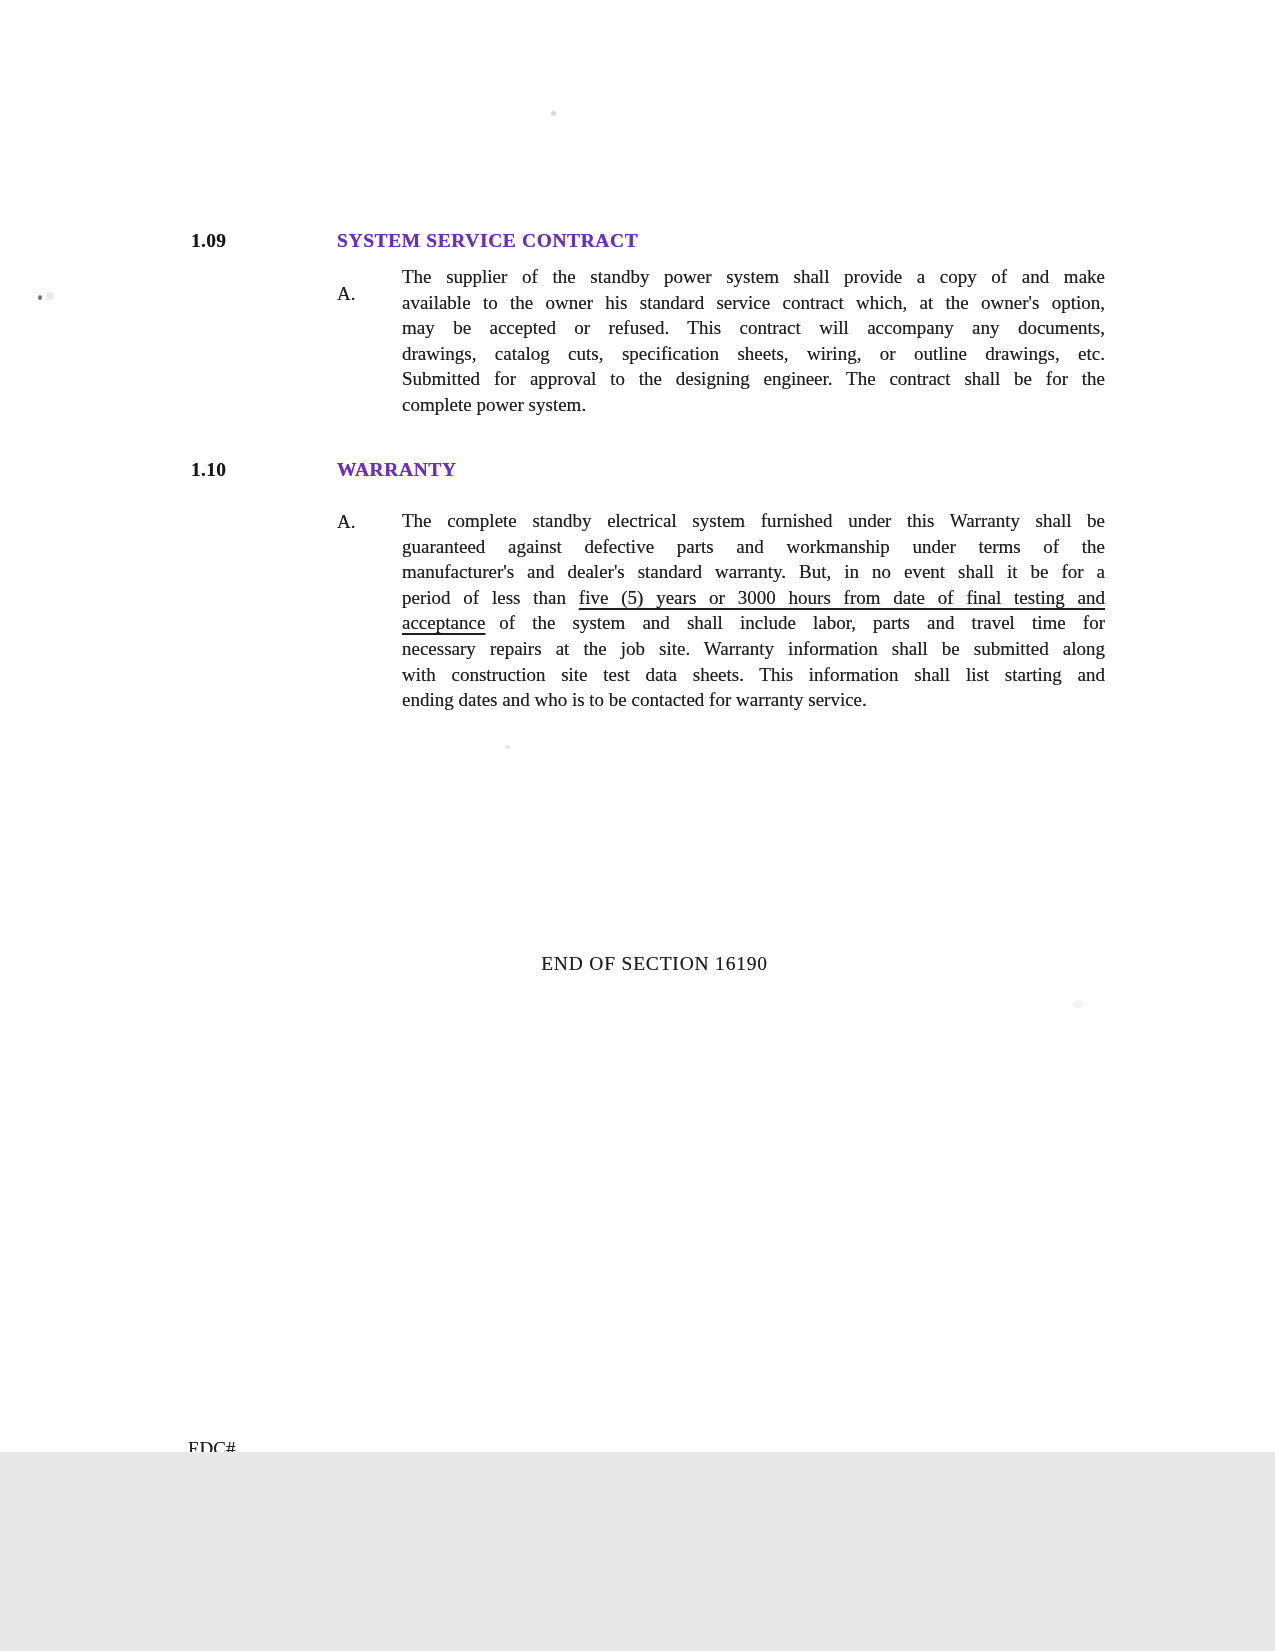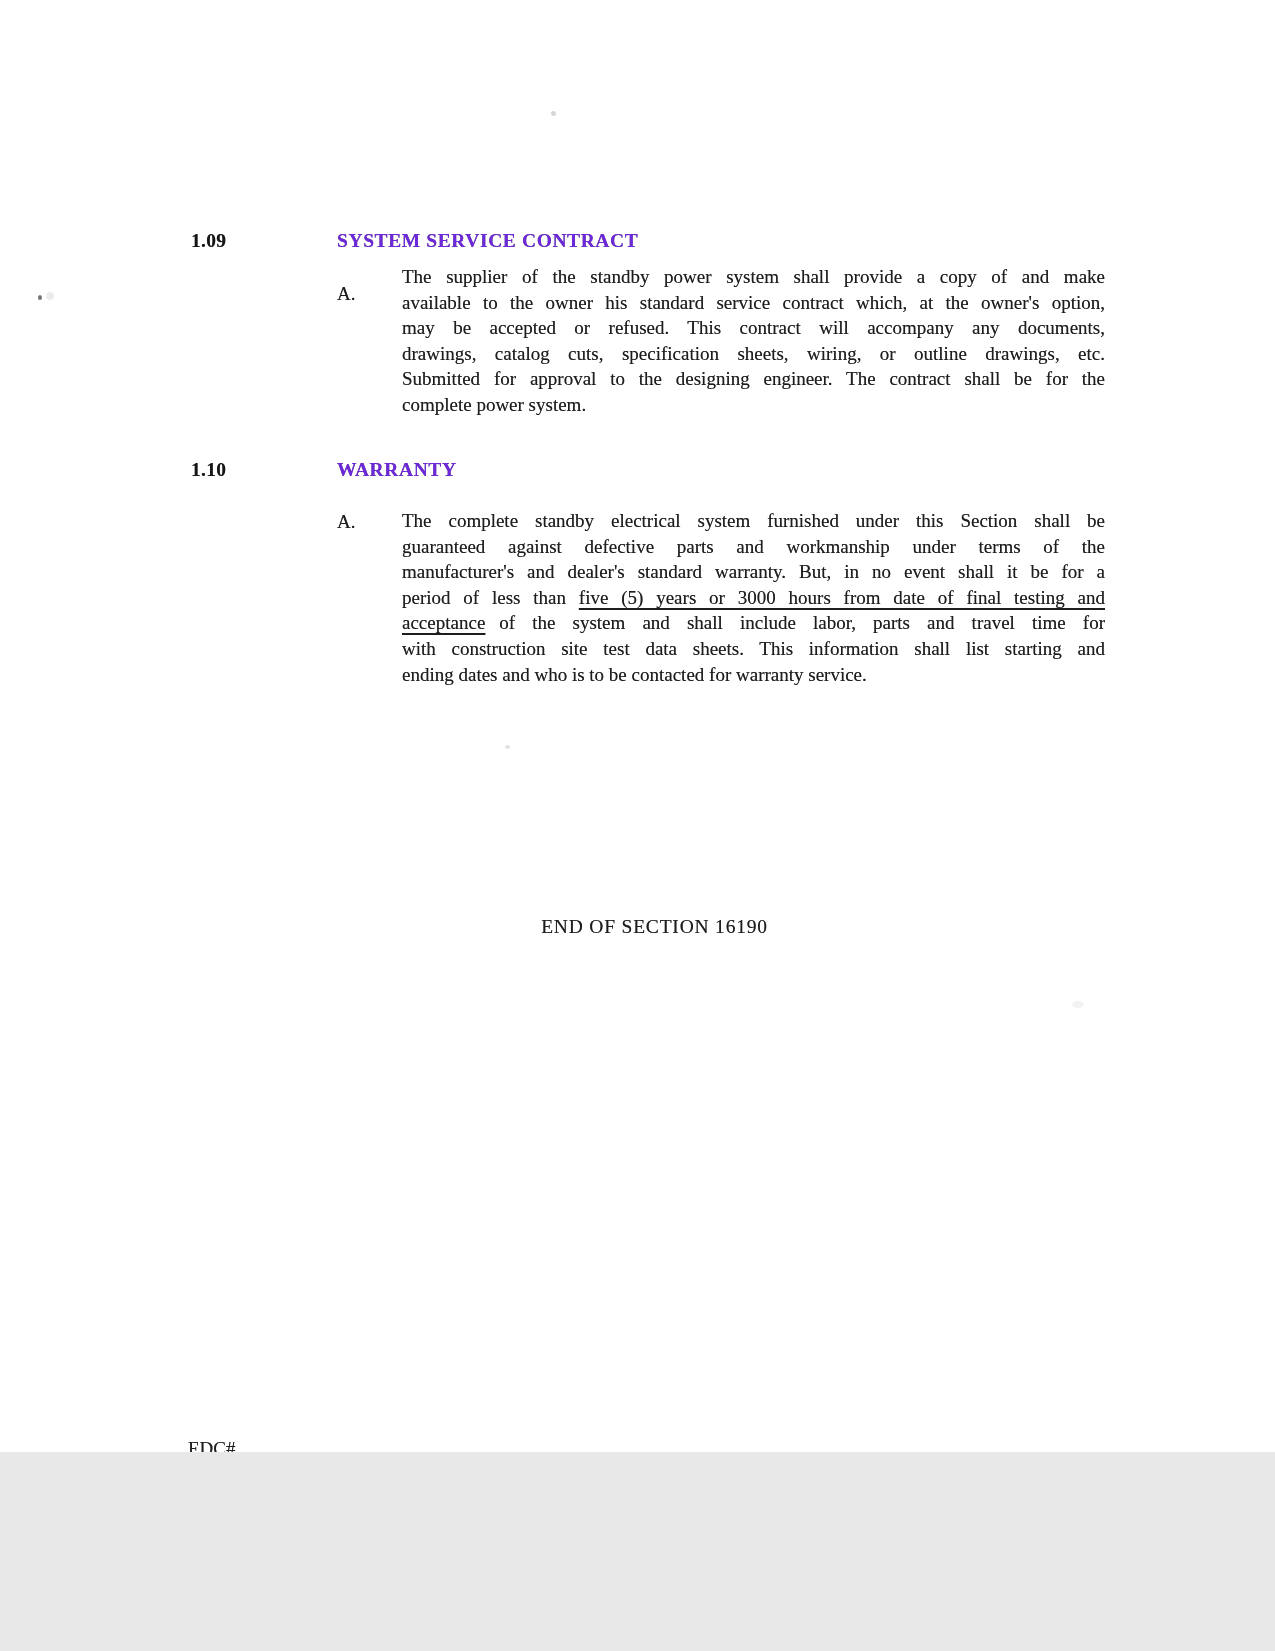--- a/index.html
+++ b/index.html
@@ -62,21 +62,21 @@
     text-decoration-thickness: 1.6px;
     text-underline-offset: 3.5px;
   }
   .gap-after {
     padding-left: 14px;
   }
   .end-note {
     position: absolute;
     left: 0;
     right: 0;
-    top: 916px;
+    top: 953px;
     text-align: center;
     padding-left: 34px;
     font-size: 19.5px;
     letter-spacing: 0.8px;
   }
   .footer-edc {
     position: absolute;
     left: 188px;
     top: 1438px;
     font-size: 19px;
@@ -124,25 +124,26 @@
     <div class="pline">drawings, catalog cuts, specification sheets, wiring, or outline drawings, etc.</div>
     <div class="pline">Submitted for approval to the designing engineer.  The contract shall be for the</div>
     <div class="pline final">complete power system.</div>
   </div>
 
   <div class="section-number txt" style="top:459px">1.10</div>
   <div class="section-title txt" style="top:459px">WARRANTY</div>
 
   <div class="item-label txt" style="top:511px">A.</div>
   <div class="para txt" style="top:508px">
-    <div class="pline">The complete standby electrical system furnished under this Section shall be</div>
+    <div class="pline">The complete standby electrical system furnished under this Warranty shall be</div>
     <div class="pline">guaranteed against defective parts and workmanship under terms of the</div>
     <div class="pline">manufacturer's and dealer's standard warranty.  But, in no event shall it be for a</div>
     <div class="pline"><span>period of less than </span><span class="u">five (5) years  or 3000 hours from date of final testing and</span></div>
     <div class="pline"><span class="u">acceptance</span><span class="gap-after">of the system and shall include labor, parts and travel time for</span></div>
+    <div class="pline">necessary repairs at the job site.  Warranty information shall be submitted along</div>
     <div class="pline">with construction site test data sheets.  This information shall list starting and</div>
     <div class="pline final">ending dates and who is to be contacted for warranty service.</div>
   </div>
 
   <div class="end-note txt">END OF SECTION 16190</div>
 
   <div class="footer-edc txt">EDC#</div>
   <div class="footer-page txt">16190 - 7</div>
 
 </div>

